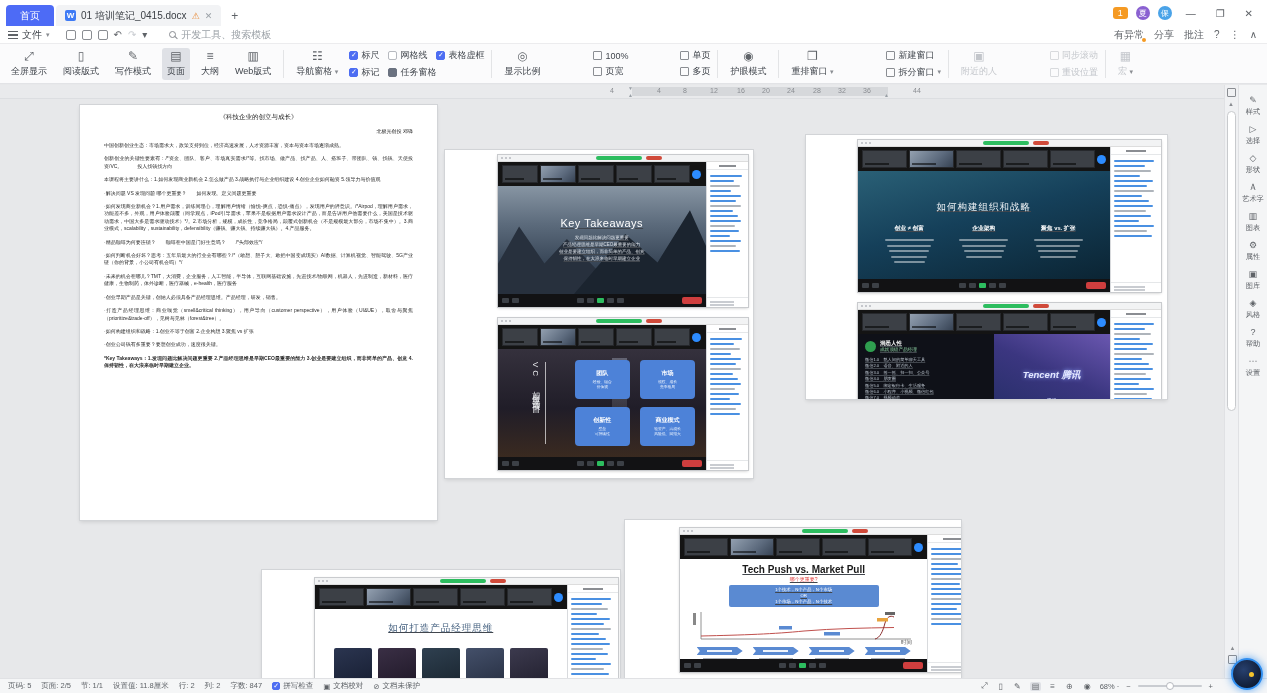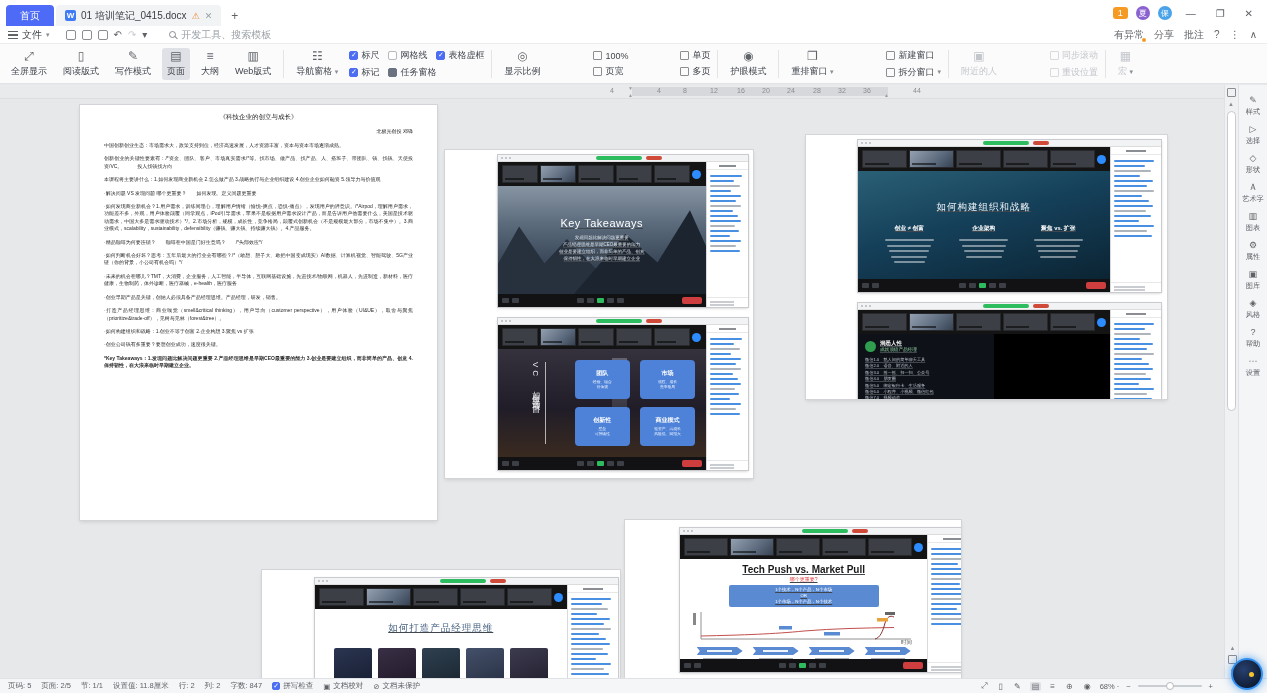--- a/index.html
+++ b/index.html
@@ -710,20 +710,25 @@
             </div>
             <div class="sd-list" id="sd-list">
                     <div>微信1.0　熟人间的简单聊天工具</div>
                     <div>微信2.0　语音、附近的人</div>
                     <div>微信3.0　摇一摇、扫一扫、公众号</div>
                     <div>微信4.0　朋友圈</div>
                     <div>微信5.0　绑定银行卡、生活服务</div>
                     <div>微信6.0　小程序、小视频、微信红包</div>
                     <div>微信7.0　视频动态</div>
                   </div>
+          </div>
+          <div class="sd-right">
+            <div class="sd-brand">Tencent 腾讯</div>
+            <div class="sd-cap" style="white-space:pre-line">腾讯
+人人都是产品经理</div>
           </div>
         </div>
               <div class="zs-toolbar">
                 <span class="ti"></span>
                 <span class="ti"></span>
                 <span class="zsp"></span>
                 <span class="ti"></span>
                 <span class="ti"></span>
                 <span class="ti green"></span>
                 <span class="ti"></span>

